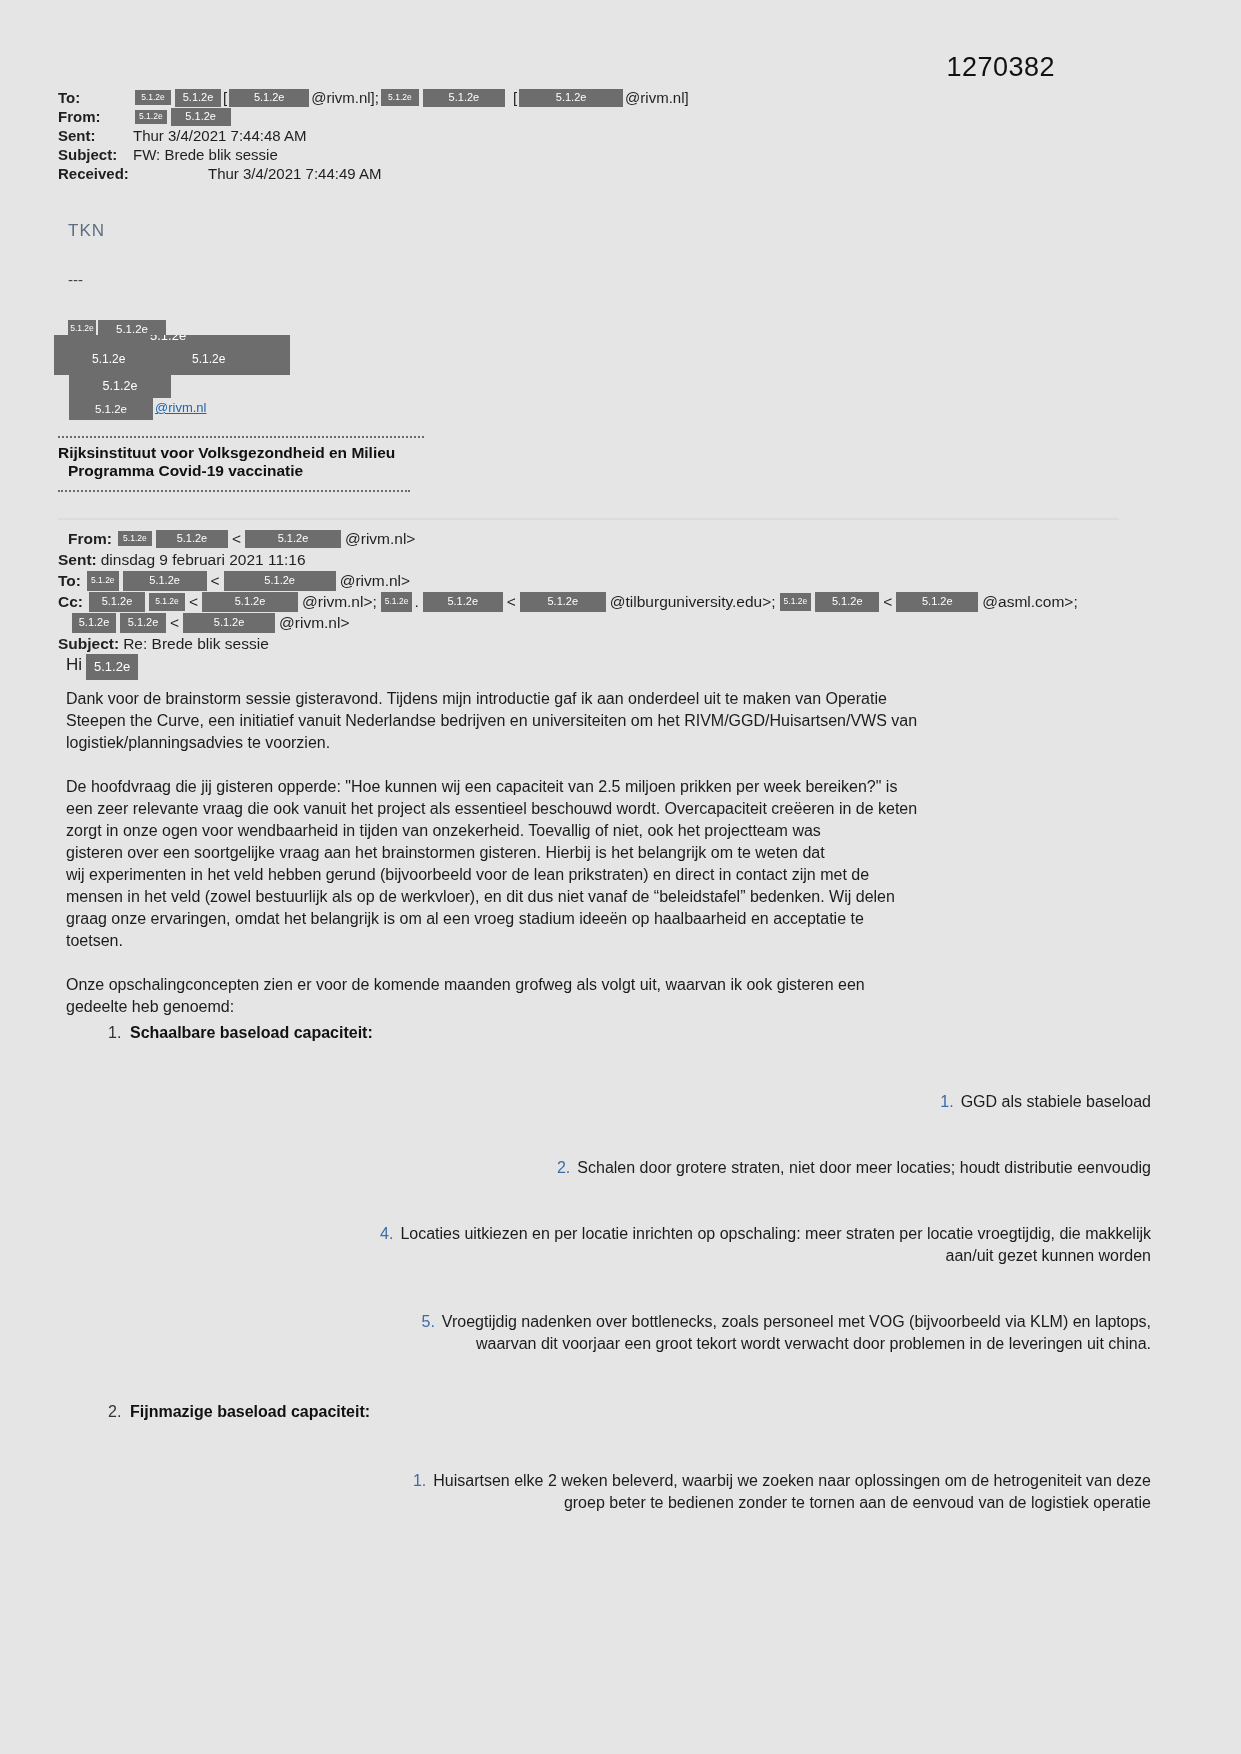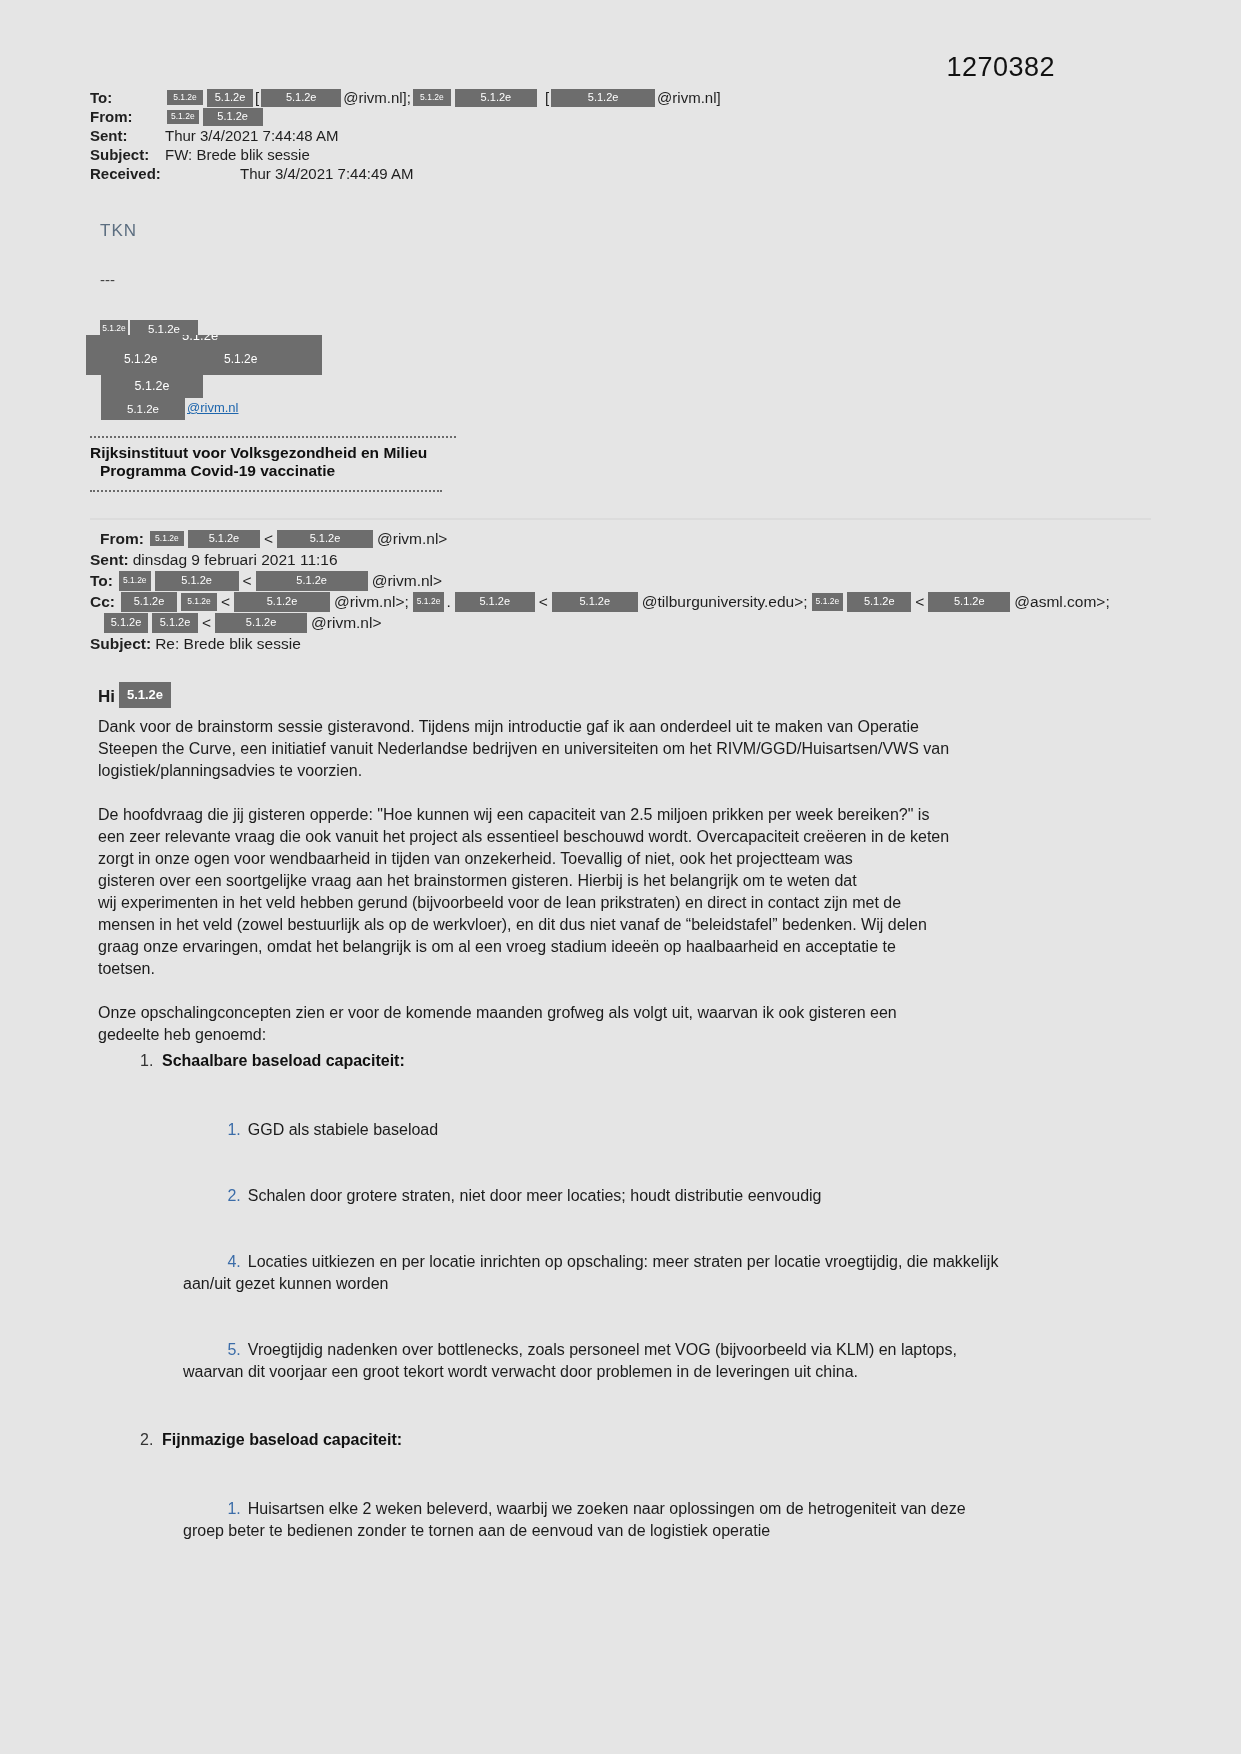--- a/index.html
+++ b/index.html
@@ -10,21 +10,21 @@
     background:#e5e5e5;
     font-family:"Liberation Sans", sans-serif;
     color:#1f1f1f;
     overflow:hidden;
   }
   .doc-number {
     position:absolute; top:52px; right:186px;
     font-size:27px; color:#111;
     letter-spacing:0.5px;
   }
-  .content { padding:88px 90px 0 90px; }
+  .content { padding:88px 90px 0 58px; }
 
   
   .rx {
     display:inline-flex; align-items:center; justify-content:center;
     background:#6d6d6d; color:#fff;
     font-size:11px; height:18px; min-width:36px;
     padding:0 4px; vertical-align:middle;
     margin:0 2px;
   }
   .rx.small { font-size:8.5px; height:15px; min-width:28px; }
@@ -68,26 +68,26 @@
   
   .hdr2 { font-size:15.5px; line-height:21px; }
   .hdr2-row { margin-bottom:0px; display:flex; align-items:center; flex-wrap:wrap; min-height:21px; }
   .hdr2-row.indent { padding-left:10px; }
   .hdr2 b { font-weight:bold; margin-right:4px; }
   .hdr2 .seg { margin:0 2px; }
   .cc-wrap { padding-left:12px; }
 
   
   .body-text { font-size:16px; line-height:22px; color:#1c1c1c; margin-left:8px; }
-  .greeting { display:flex; align-items:flex-end; margin-top:28px; font-size:17px;font-weight:bold; }
+  .greeting { display:flex; align-items:flex-start; font-size:17px; }
   .para { margin-top:22px; white-space:pre-wrap; }
   .list-head { display:flex; margin-top:20px; padding-left:42px; }
   .list-head .num { width:22px; color:#333; }
   .list-head .ttl { font-weight:bold; color:#111; }
-  .sublist { margin-top:25px; padding-left:85px; }
+  .sublist { margin-top:25px; padding-left:85px;text-align:right; }
   .subitem { white-space:pre-wrap; }
   .subitem .num { color:#3b6ca8; margin-right:7px; }
 </style>
 </head>
 <body>
 
 <div class="page">
 
   <div class="doc-number">1270382</div>
 

